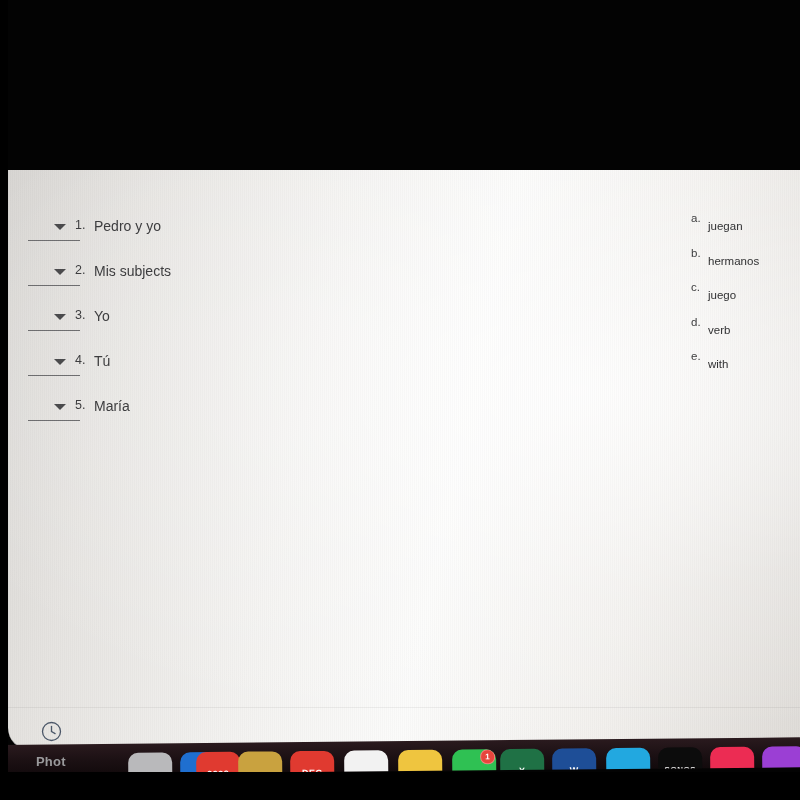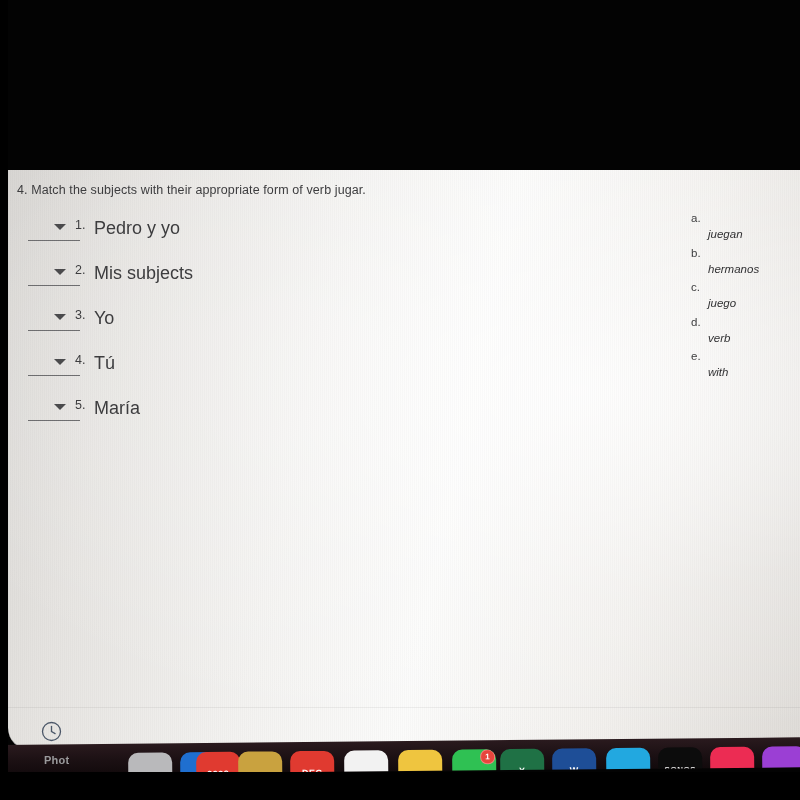--- a/index.html
+++ b/index.html
@@ -130,21 +130,21 @@
     position: absolute;
     left: 67px;
     top: 4px;
     font-size: 12.5px;
     color: #3c3c3e;
   }
   .item-label {
     position: absolute;
     left: 86px;
     top: 4px;
-    font-size: 18px;
+    font-size: 14px;
     color: #3c3c3e;
     white-space: nowrap;
   }
 
   
   .options {
     position: absolute;
     left: 676px;
     top: 42px;
   }
@@ -155,25 +155,24 @@
   .opt-letter {
     position: absolute;
     left: 7px;
     top: 0;
     font-size: 11.5px;
     color: #3c3c3e;
   }
   .opt-text {
     position: absolute;
     left: 24px;
-    top: 16px;
+    top: 8px;
     font-size: 11.5px;
     color: #303032;
     white-space: nowrap;
-    font-style: italic;
   }
 
   
   .clock {
     position: absolute;
     left: 33px;
     top: 551px;
     width: 21px;
     height: 21px;
   }
@@ -225,23 +224,23 @@
     font-size: 8px;
     font-weight: bold;
     display: flex;
     align-items: center;
     justify-content: center;
     border: 1px solid rgba(255,255,255,.35);
   }
 
   .dock-label {
     position: absolute;
-    left: 44px;
+    left: 36px;
     top: 754px;
-    font-size: 11px;
+    font-size: 13px;
     font-weight: bold;
     color: #9a9a9c;
     letter-spacing: .2px;
   }
 
   
   .bottom-band {
     position: absolute;
     left: 0;
     top: 772px;
@@ -264,21 +263,20 @@
 
 <div id="photo">
 
   <div class="bezel"></div>
 
   <div class="screen">
     <div class="page-seam"></div>
 
     <div class="content">
 
-      <div class="question">4. Match the subjects with their appropriate form of verb jugar.</div>
 
       <div class="items">
 
         <div class="item">
           <div class="dropdown">
             <span class="caret"></span>
             <span class="rule"></span>
           </div>
           <span class="item-num">1.</span>
           <span class="item-label">Pedro y yo</span>

